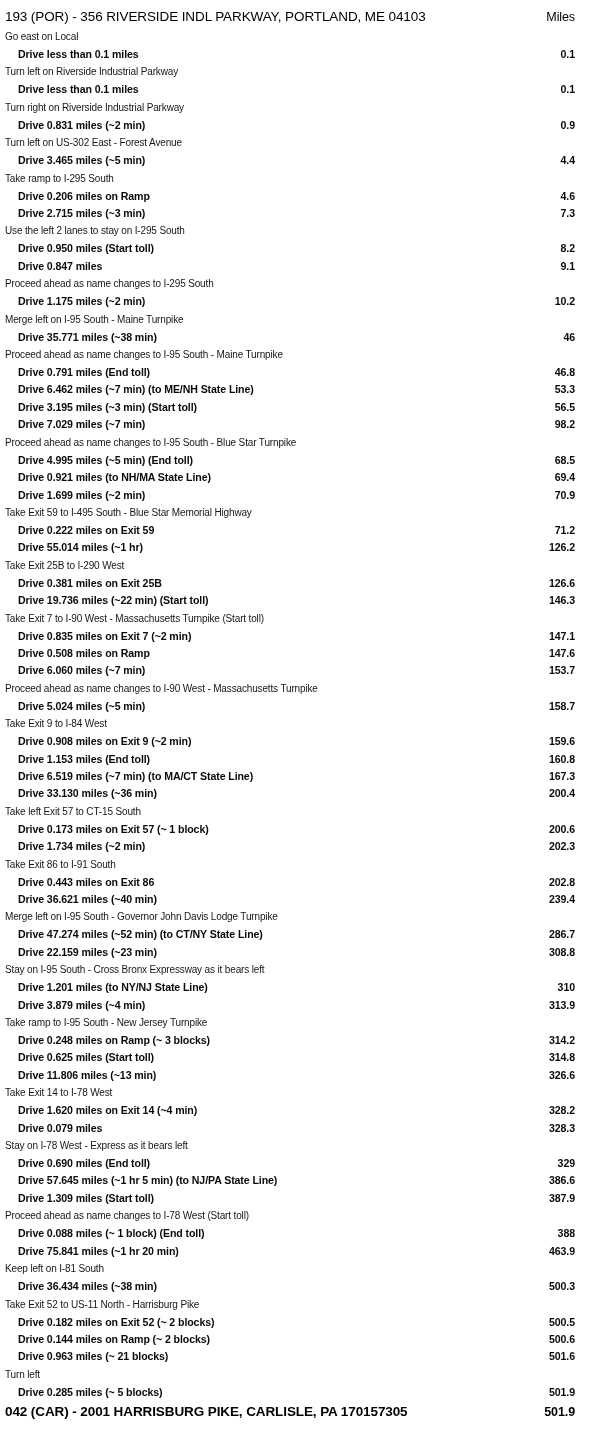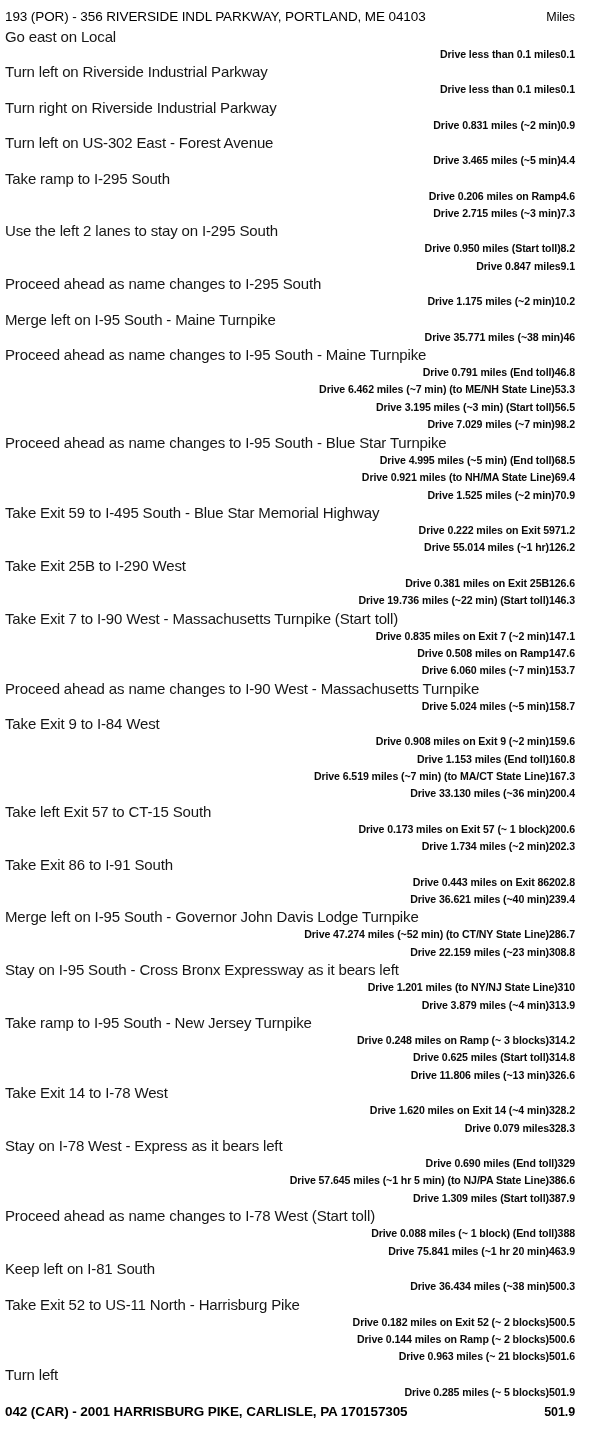--- a/index.html
+++ b/index.html
@@ -9,25 +9,25 @@
     color: #000; overflow: hidden;
   }
   .doc { padding: 6px 30px 8px 5px; box-sizing: border-box; width: 605px; }
   .hrow {
     display: flex; justify-content: space-between; align-items: baseline;
     font-weight: 400; font-size: 13.5px; line-height: 22px; color: #000;
     letter-spacing: -0.1px;
   }
   .hrow .miles-label { font-size: 12.5px; margin-left: 36px; }
   .instr {
-    font-size: 15px; font-weight: 400; line-height: 18px; color: #161616;
+    font-size: 10px; font-weight: 400; line-height: 18px; color: #161616;
     letter-spacing: -0.15px; white-space: nowrap;
   }
   .seg {
-    display: flex; justify-content: flex-end; align-items: baseline;
+    display: flex; justify-content: space-between; align-items: baseline;
     font-size: 10.6px; font-weight: 700; line-height: 17.4px; color: #0a0a0a;
     letter-spacing: -0.1px;
   }
   .seg .txt { padding-left: 13px; white-space: nowrap; }
   .seg .mi { white-space: nowrap; }
   .frow {
     display: flex; justify-content: space-between; align-items: flex-end;
     font-weight: 700; font-size: 13.5px; line-height: 22px; color: #000;
     letter-spacing: -0.1px;
   }
@@ -112,21 +112,21 @@
       <div class="instr">Proceed ahead as name changes to I-95 South - Blue Star Turnpike</div>
       <div class="seg">
         <span class="txt">Drive 4.995 miles (~5 min) (End toll)</span>
         <span class="mi">68.5</span>
       </div>
       <div class="seg">
         <span class="txt">Drive 0.921 miles (to NH/MA State Line)</span>
         <span class="mi">69.4</span>
       </div>
       <div class="seg">
-        <span class="txt">Drive 1.525 miles (~2 min)</span>
+        <span class="txt">Drive 1.699 miles (~2 min)</span>
         <span class="mi">70.9</span>
       </div>
       <div class="instr">Take Exit 59 to I-495 South - Blue Star Memorial Highway</div>
       <div class="seg">
         <span class="txt">Drive 0.222 miles on Exit 59</span>
         <span class="mi">71.2</span>
       </div>
       <div class="seg">
         <span class="txt">Drive 55.014 miles (~1 hr)</span>
         <span class="mi">126.2</span>

